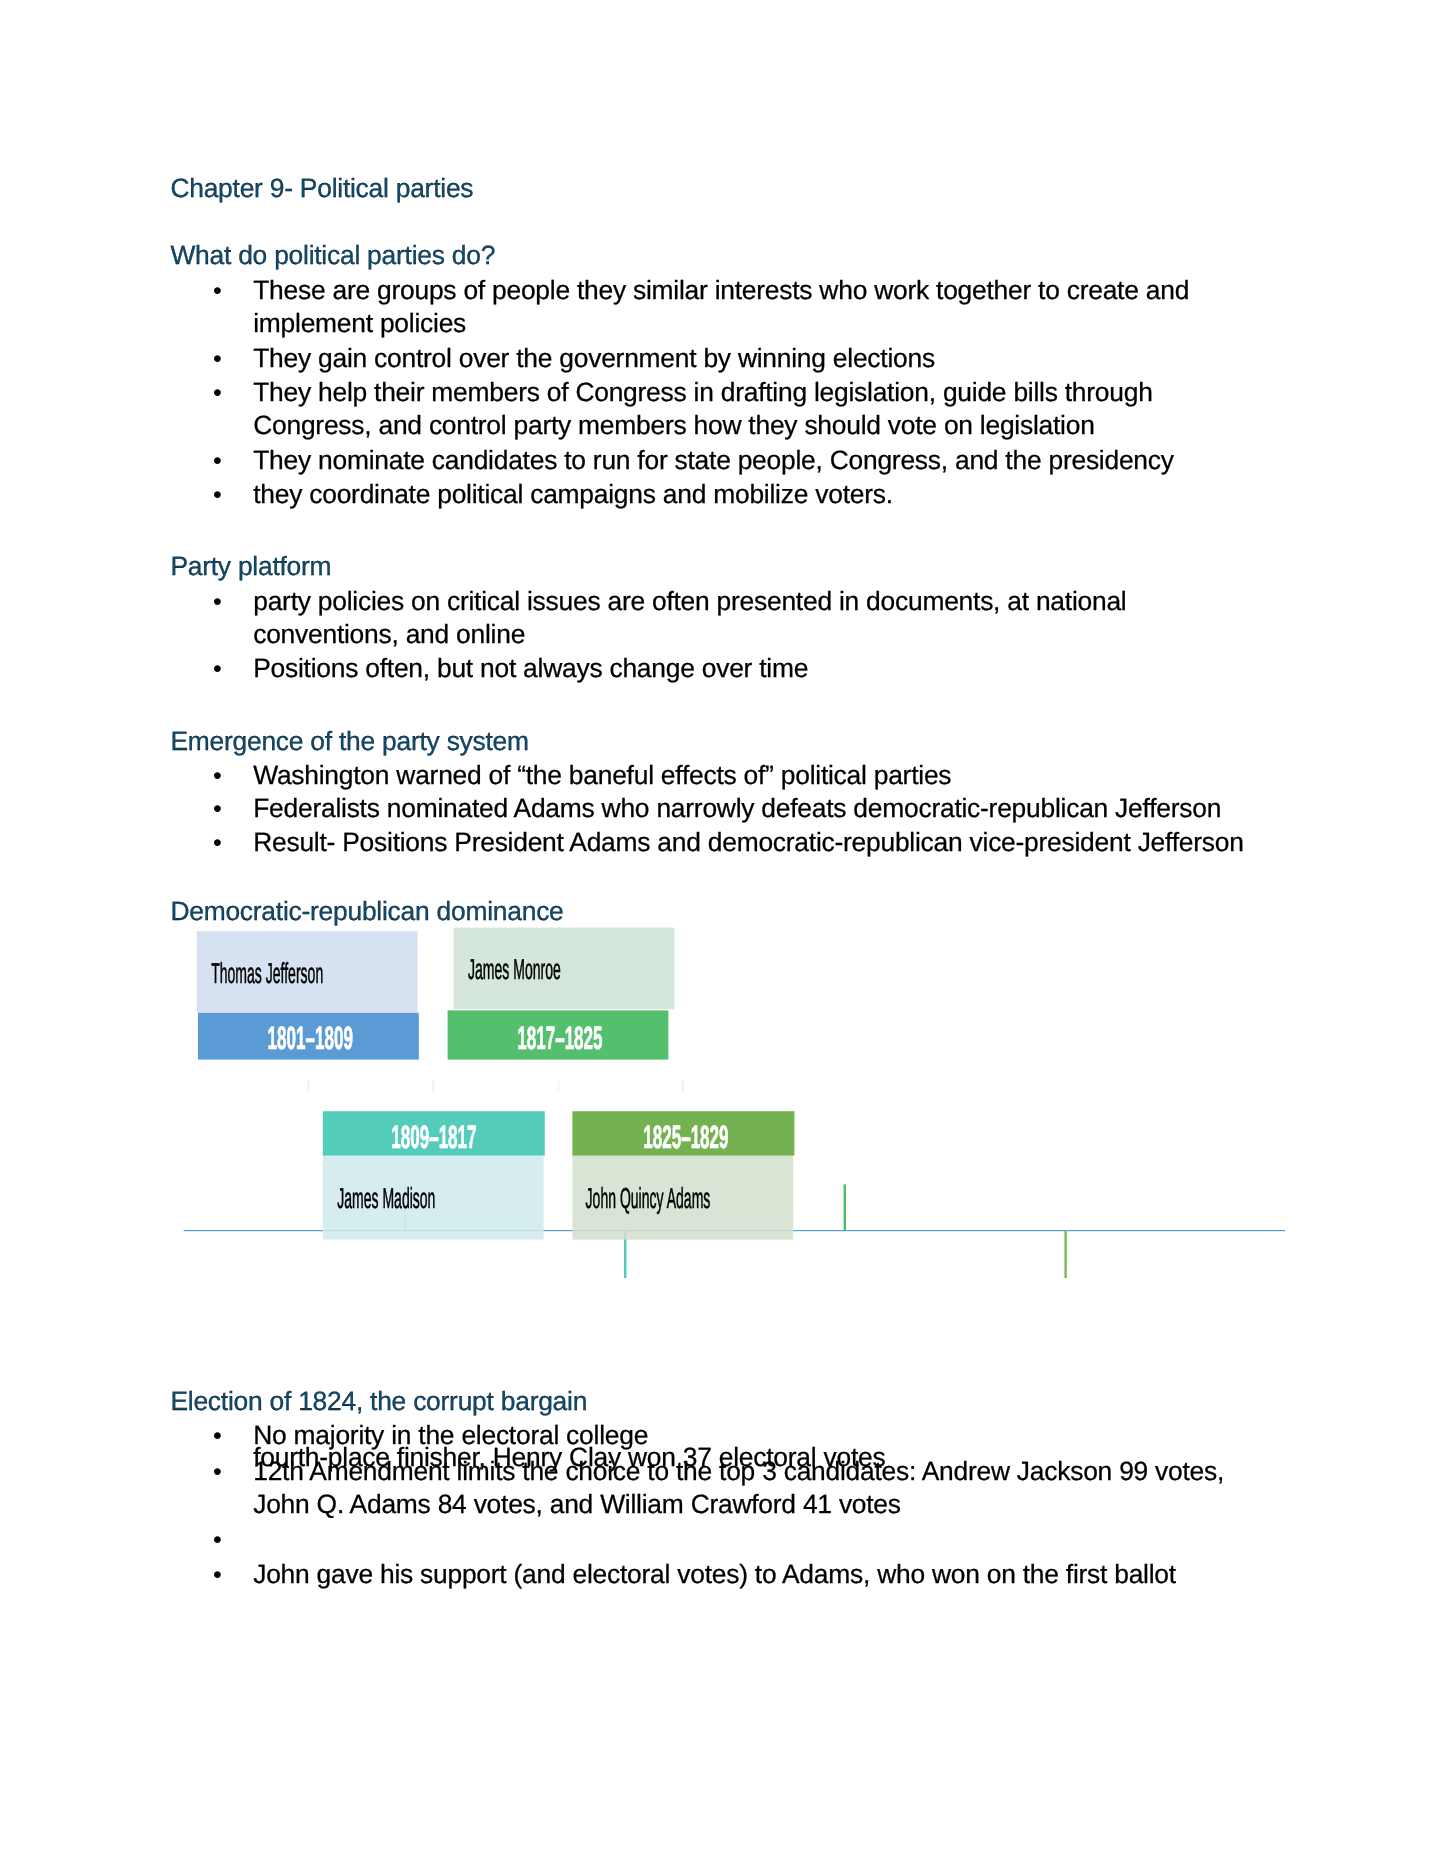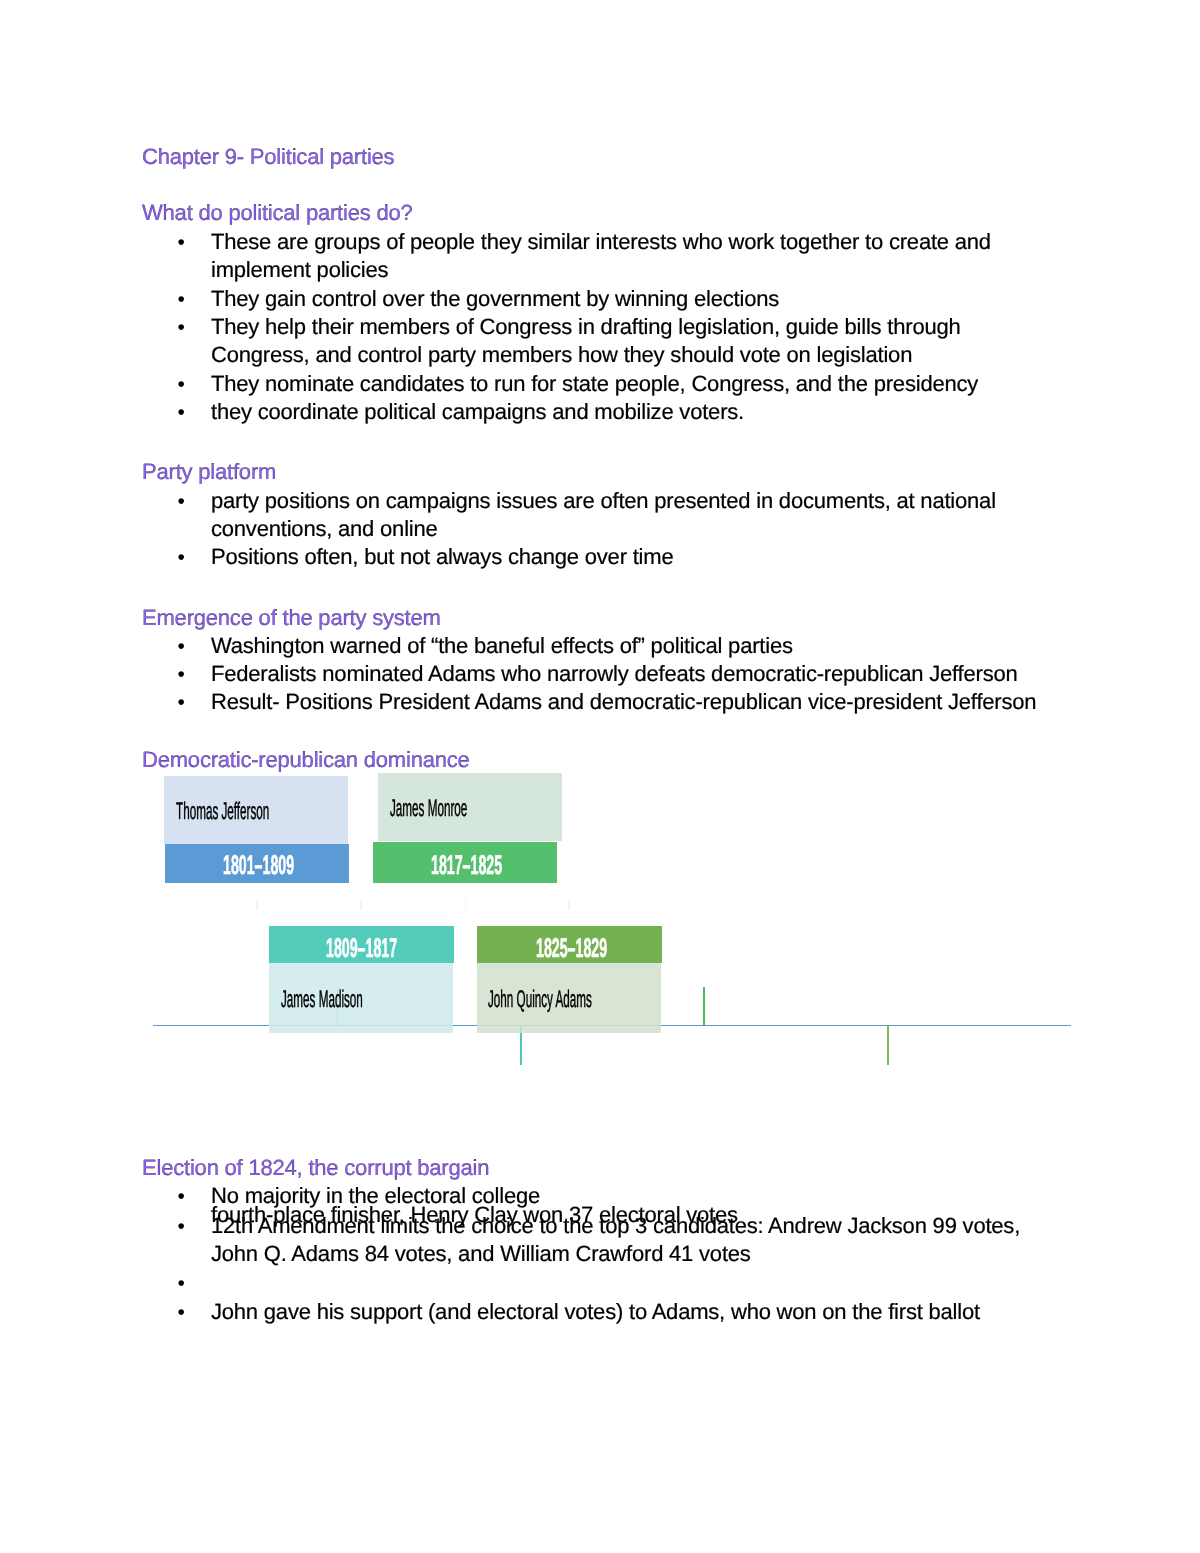--- a/index.html
+++ b/index.html
@@ -6,21 +6,21 @@
   html,body{margin:0;padding:0;background:#ffffff;}
   body{width:1200px;height:1553px;position:relative;overflow:hidden;
        font-family:"Liberation Sans",sans-serif;color:#000000;
        -webkit-font-smoothing:antialiased;text-rendering:geometricPrecision;}
   .page{position:absolute;left:0;top:0;width:1200px;height:1553px;background:#ffffff;
         overflow:hidden;}
   .doctext,.dg{will-change:transform;transform:translateZ(0);}
 
   
   .head{position:absolute;left:142px;white-space:nowrap;font-size:22px;line-height:28.33px;
-        letter-spacing:-0.2px;color:#8b5cf6;-webkit-text-stroke:0.22px #000000;}
+        letter-spacing:-0.2px;color:#0c4a6e;-webkit-text-stroke:0.22px #000000;}
   .blk{position:absolute;left:211px;width:840px;font-size:22px;line-height:28.33px;
        letter-spacing:-0.2px;color:#000000;-webkit-text-stroke:0.22px #000000;}
   .bul{position:absolute;left:173.7px;width:15px;text-align:center;font-size:21px;
        line-height:29.2px;color:#000000;}
 
   
   .dg{position:absolute;left:12px;top:0;width:1200px;height:1553px;}
   .axis{position:absolute;background:#5b9bd5;height:1.7px;}
   .tick{position:absolute;width:1.8px;}
   .tickf{position:absolute;width:1.5px;background:#eef3fd;}
@@ -45,21 +45,21 @@
     <div class="bul" style="top:284.5px">•</div>
     <div class="blk" style="top:284.5px">They gain control over the government by winning elections</div>
     <div class="bul" style="top:312.9px">•</div>
     <div class="blk" style="top:312.9px">They help their members of Congress in drafting legislation, guide bills through Congress, and control party members how they should vote on legislation</div>
     <div class="bul" style="top:369.5px">•</div>
     <div class="blk" style="top:369.5px">They nominate candidates to run for state people, Congress, and the presidency</div>
     <div class="bul" style="top:397.9px">•</div>
     <div class="blk" style="top:397.9px">they coordinate political campaigns and mobilize voters.</div>
     <div class="head" style="top:458.1px">Party platform</div>
     <div class="bul" style="top:486.5px">•</div>
-    <div class="blk" style="top:486.5px">party positions on campaigns issues are often presented in documents, at national conventions, and online</div>
+    <div class="blk" style="top:486.5px">party policies on critical issues are often presented in documents, at national conventions, and online</div>
     <div class="bul" style="top:542.5px">•</div>
     <div class="blk" style="top:542.5px">Positions often, but not always change over time</div>
     <div class="head" style="top:604.2px">Emergence of the party system</div>
     <div class="bul" style="top:631.7px">•</div>
     <div class="blk" style="top:631.7px">Washington warned of “the baneful effects of” political parties</div>
     <div class="bul" style="top:659.9px">•</div>
     <div class="blk" style="top:659.9px">Federalists nominated Adams who narrowly defeats democratic-republican Jefferson</div>
     <div class="bul" style="top:688.2px">•</div>
     <div class="blk" style="top:688.2px">Result- Positions President Adams and democratic-republican vice-president Jefferson</div>
     <div class="head" style="top:745.6px">Democratic-republican dominance</div>

